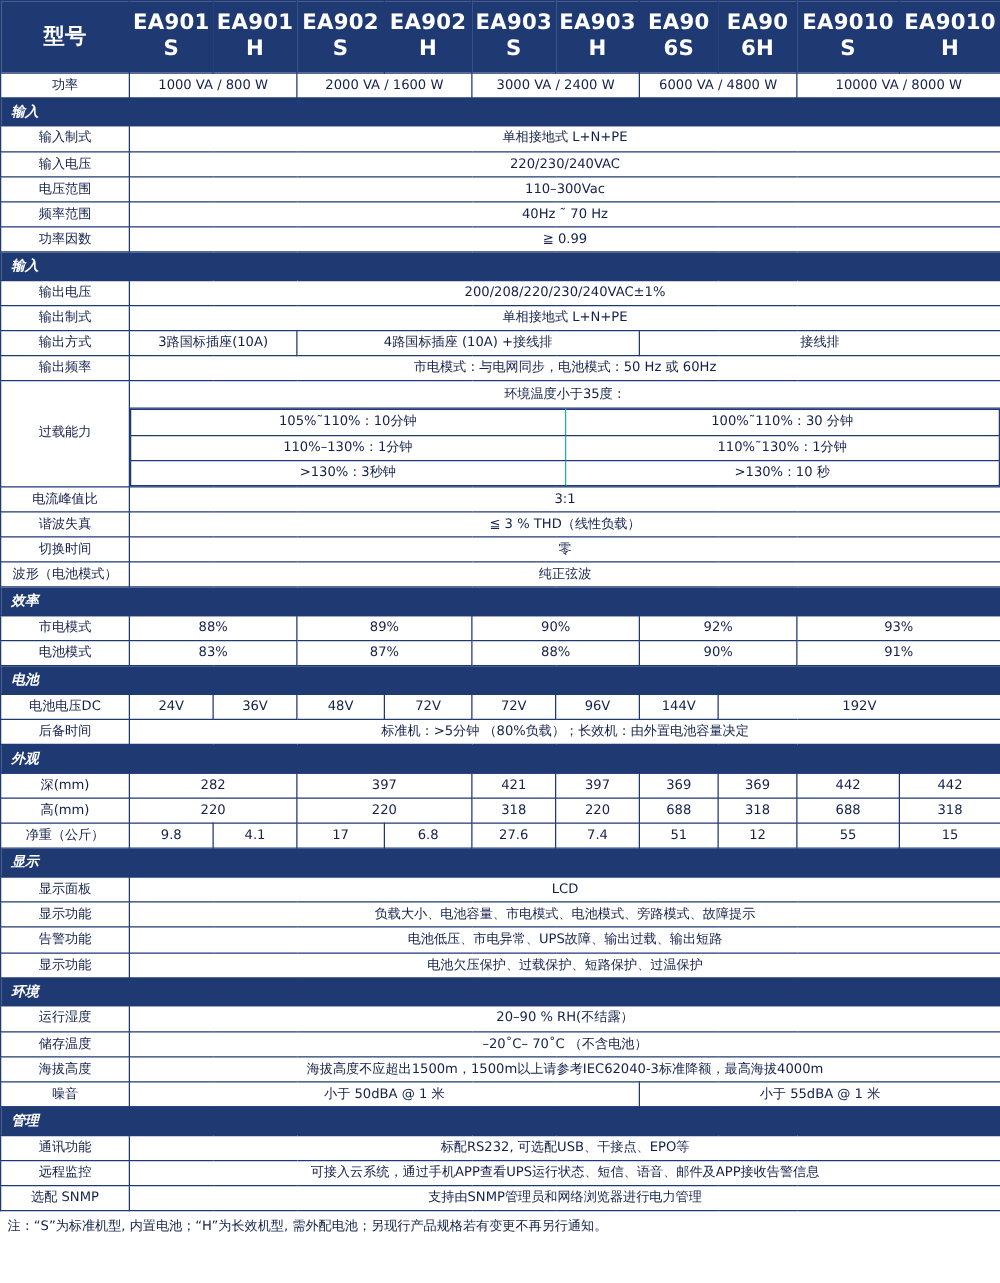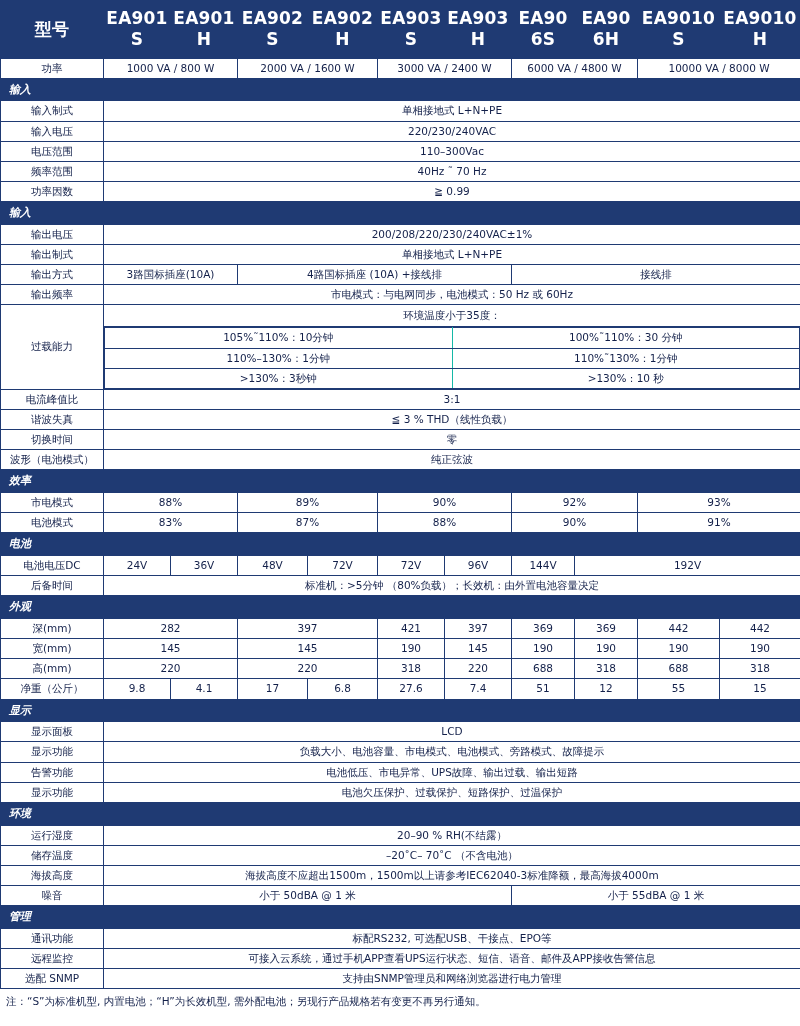--- a/index.html
+++ b/index.html
@@ -254,31 +254,20 @@
     <td colspan="2">282</td>
     <td colspan="2">397</td>
     <td>421</td>
     <td>397</td>
     <td>369</td>
     <td>369</td>
     <td>442</td>
     <td>442</td>
   </tr>
   <tr>
-    <td class="rowlabel">宽(mm)</td>
-    <td colspan="2">145</td>
-    <td colspan="2">145</td>
-    <td>190</td>
-    <td>145</td>
-    <td>190</td>
-    <td>190</td>
-    <td>190</td>
-    <td>190</td>
-  </tr>
-  <tr>
     <td class="rowlabel">高(mm)</td>
     <td colspan="2">220</td>
     <td colspan="2">220</td>
     <td>318</td>
     <td>220</td>
     <td>688</td>
     <td>318</td>
     <td>688</td>
     <td>318</td>
   </tr>

